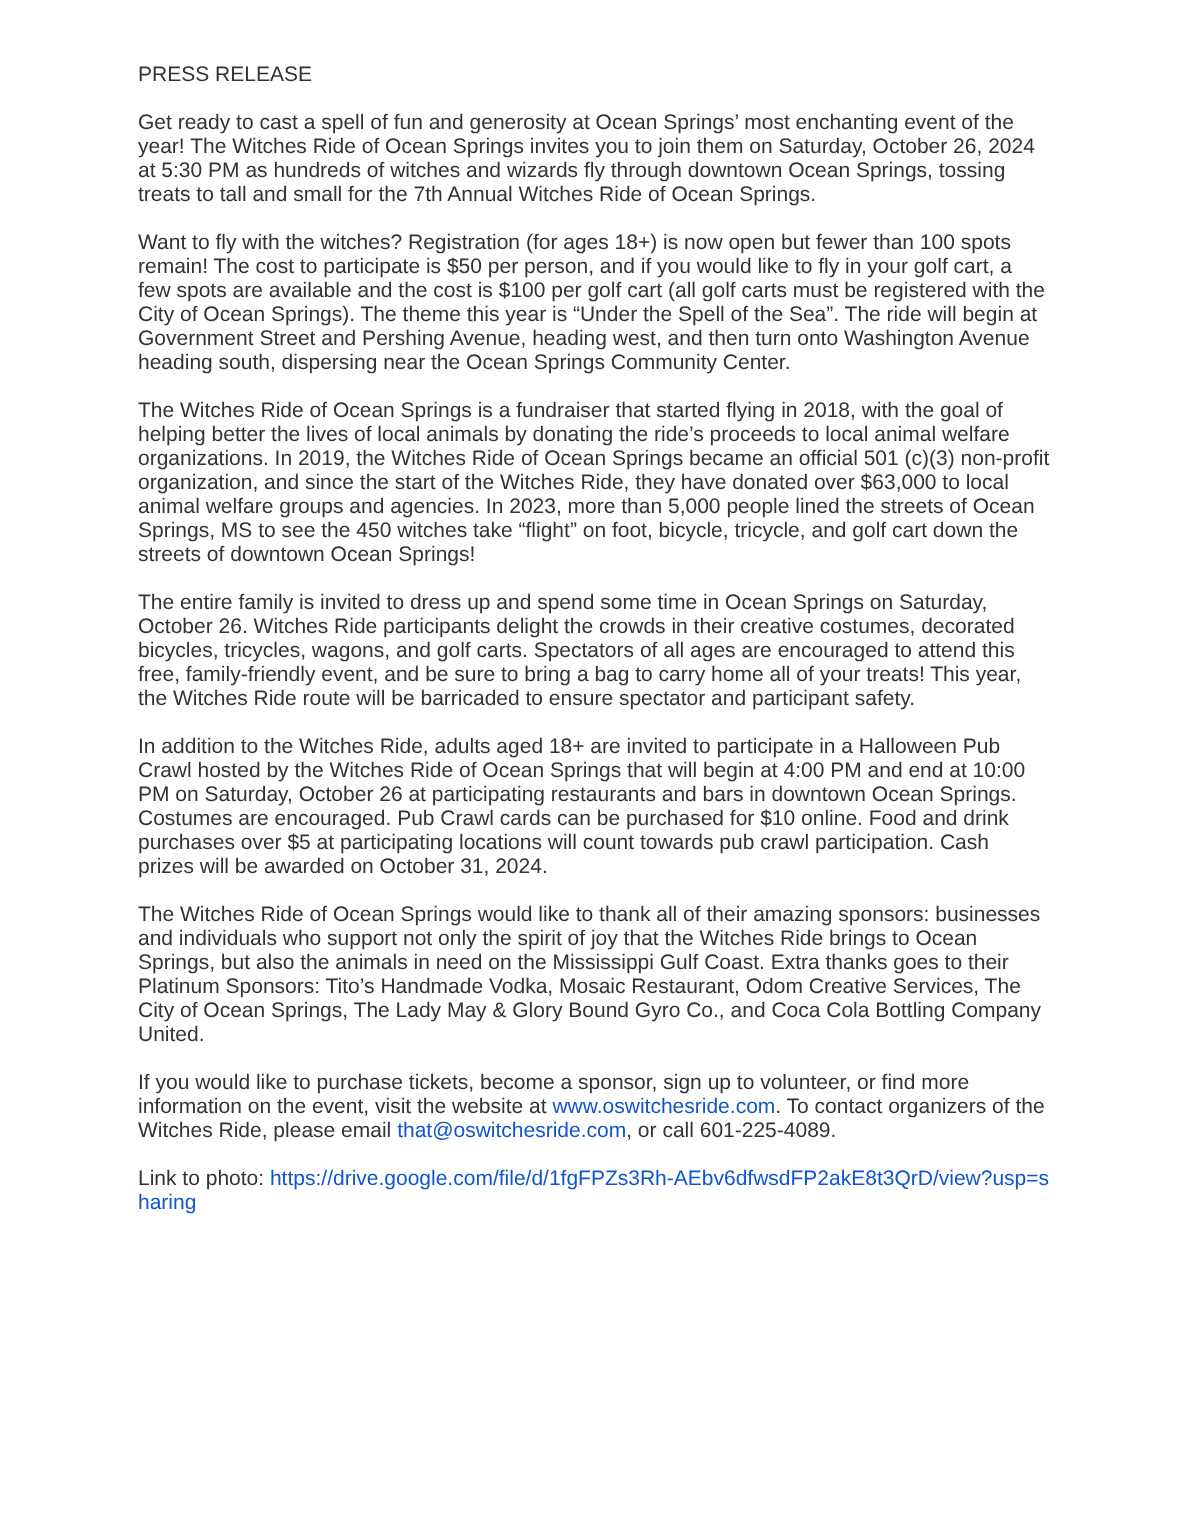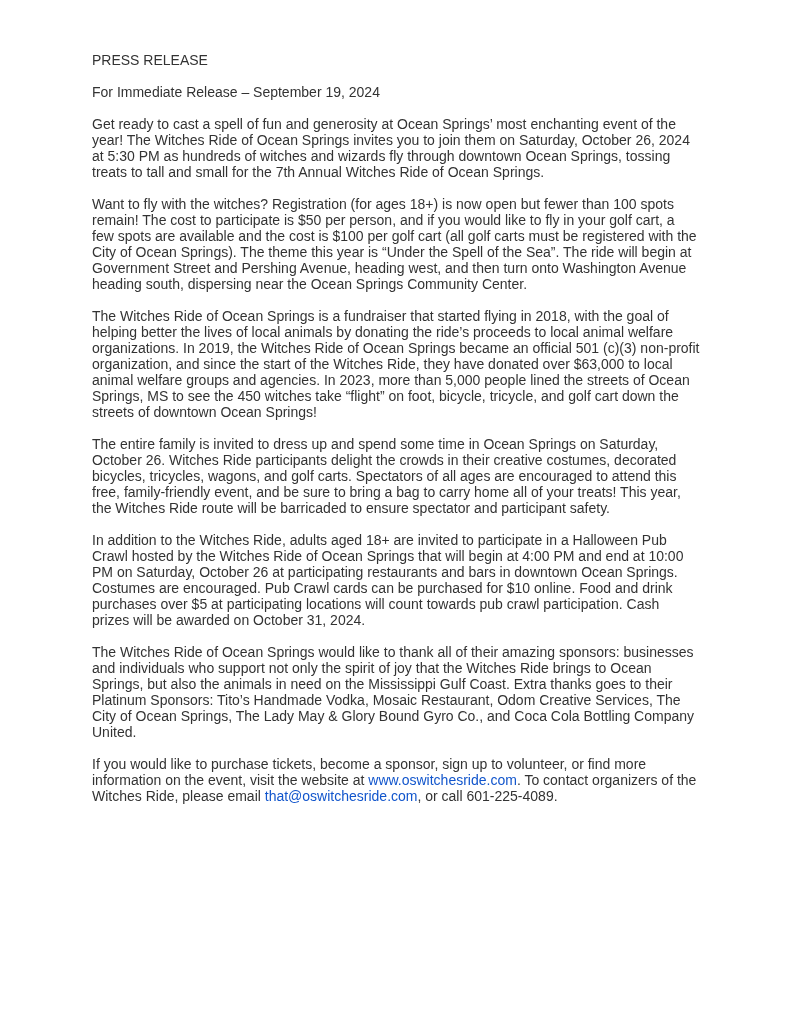--- a/index.html
+++ b/index.html
@@ -22,45 +22,45 @@
     color: var(--text-color, #333333);
     font-size: 14px;
     line-height: 16px;
     letter-spacing: 0;
   }
   .page p {
     margin: 16px 0 0 0;
     padding: 0;
   }
   .page p:first-child {
-    margin-top: 12px;
+    margin-top: 1px;
   }
   .link {
     color: var(--link-color, #1155cc);
     cursor: pointer;
     word-break: break-all;
   }
 </style>
 </head>
 <body>
 
 <div class="page">
 
   <p>PRESS RELEASE</p>
 
-  <p>For Immediate Release – September 19, 2024</p>
 
   <p>Get ready to cast a spell of fun and generosity at Ocean Springs’ most enchanting event of the year! The Witches Ride of Ocean Springs invites you to join them on Saturday, October 26, 2024 at 5:30 PM as hundreds of witches and wizards fly through downtown Ocean Springs, tossing treats to tall and small for the 7th Annual Witches Ride of Ocean Springs.</p>
 
   <p>Want to fly with the witches? Registration (for ages 18+) is now open but fewer than 100 spots remain! The cost to participate is $50 per person, and if you would like to fly in your golf cart, a few spots are available and the cost is $100 per golf cart (all golf carts must be registered with the City of Ocean Springs). The theme this year is “Under the Spell of the Sea”. The ride will begin at Government Street and Pershing Avenue, heading west, and then turn onto Washington Avenue heading south, dispersing near the Ocean Springs Community Center.</p>
 
   <p>The Witches Ride of Ocean Springs is a fundraiser that started flying in 2018, with the goal of helping better the lives of local animals by donating the ride’s proceeds to local animal welfare organizations. In 2019, the Witches Ride of Ocean Springs became an official 501 (c)(3) non-profit organization, and since the start of the Witches Ride, they have donated over $63,000 to local animal welfare groups and agencies. In 2023, more than 5,000 people lined the streets of Ocean Springs, MS to see the 450 witches take “flight” on foot, bicycle, tricycle, and golf cart down the streets of downtown Ocean Springs!</p>
 
   <p>The entire family is invited to dress up and spend some time in Ocean Springs on Saturday, October 26. Witches Ride participants delight the crowds in their creative costumes, decorated bicycles, tricycles, wagons, and golf carts. Spectators of all ages are encouraged to attend this free, family-friendly event, and be sure to bring a bag to carry home all of your treats! This year, the Witches Ride route will be barricaded to ensure spectator and participant safety.</p>
 
   <p>In addition to the Witches Ride, adults aged 18+ are invited to participate in a Halloween Pub Crawl hosted by the Witches Ride of Ocean Springs that will begin at 4:00 PM and end at 10:00 PM on Saturday, October 26 at participating restaurants and bars in downtown Ocean Springs. Costumes are encouraged. Pub Crawl cards can be purchased for $10 online. Food and drink purchases over $5 at participating locations will count towards pub crawl participation. Cash prizes will be awarded on October 31, 2024.</p>
 
   <p>The Witches Ride of Ocean Springs would like to thank all of their amazing sponsors: businesses and individuals who support not only the spirit of joy that the Witches Ride brings to Ocean Springs, but also the animals in need on the Mississippi Gulf Coast. Extra thanks goes to their Platinum Sponsors: Tito’s Handmade Vodka, Mosaic Restaurant, Odom Creative Services, The City of Ocean Springs, The Lady May &amp; Glory Bound Gyro Co., and Coca Cola Bottling Company United.</p>
 
   <p><span>If you would like to purchase tickets, become a sponsor, sign up to volunteer, or find more information on the event, visit the website at </span><a class="link">www.oswitchesride.com</a><span>. To contact organizers of the Witches Ride, please email </span><a class="link">that@oswitchesride.com</a><span>, or call 601-225-4089.</span></p>
 
+  <p><span>Link to photo: </span><a class="link">https://drive.google.com/file/d/1fgFPZs3Rh-AEbv6dfwsdFP2akE8t3QrD/view?usp=sharing</a></p>
 
 </div>
 
 </body></html>

